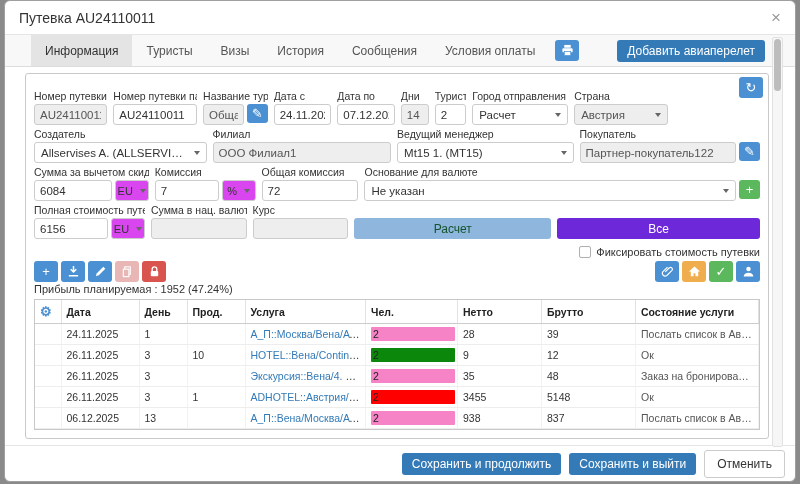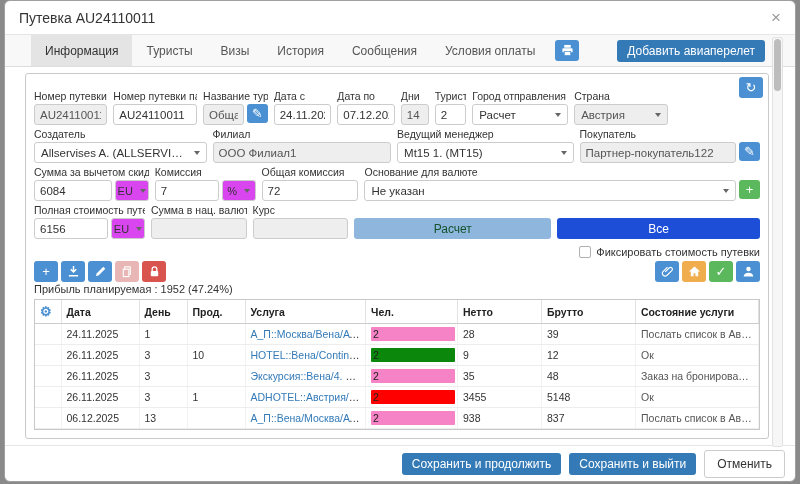--- a/index.html
+++ b/index.html
@@ -50,21 +50,21 @@
   .select.dis { background:#eee; color:#555; }
   .select span { white-space:nowrap; overflow:hidden; text-overflow:ellipsis; }
   .caret { width:0; height:0; border-left:3.5px solid transparent; border-right:3.5px solid transparent;
     border-top:4px solid #666; flex:0 0 auto; margin-left:4px; }
   .hgroup { display:flex; gap:3px; align-items:stretch; }
   .hgroup .input { flex:1; }
   .curbtn { flex:0 0 34px; height:21px; border:1px solid #ccc; border-radius:3px; background:#d946ef;
     display:flex; align-items:center; justify-content:center; gap:3px; font-size:11px; color:#333; cursor:pointer; }
   .wide { width:100%; height:21px; }
   .calc { background:#8fb7dd; color:#14532d; }
-  .all { background:#1d4ed8; color:#fff; }
+  .all { background:#6d28d9; color:#fff; }
   .fixrow { display:flex; justify-content:flex-end; align-items:center; gap:5px; height:15px; margin:2px 0; }
   .cb { width:12px; height:12px; border:1px solid #b0b0b0; border-radius:2px; background:#fff; cursor:pointer; }
   .cbl { font-size:11px; color:#333; }
   .toolrow { display:flex; justify-content:space-between; align-items:center; height:21px; margin-bottom:1px; }
   .lgroup,.rgroup { display:flex; gap:3px; }
   .profit { font-size:11px; color:#333; height:14px; margin-bottom:2px; }
   .profit span { margin-right:3px; }
   .table-wrap { flex:1; border:1px solid #c8c8c8; overflow:hidden; min-height:0; }
   table { width:100%; border-collapse:collapse; font-size:10.5px; table-layout:fixed; }
   th { text-align:left; font-weight:bold; color:#222; padding:4px 5px; border-bottom:1px solid #ccc;

